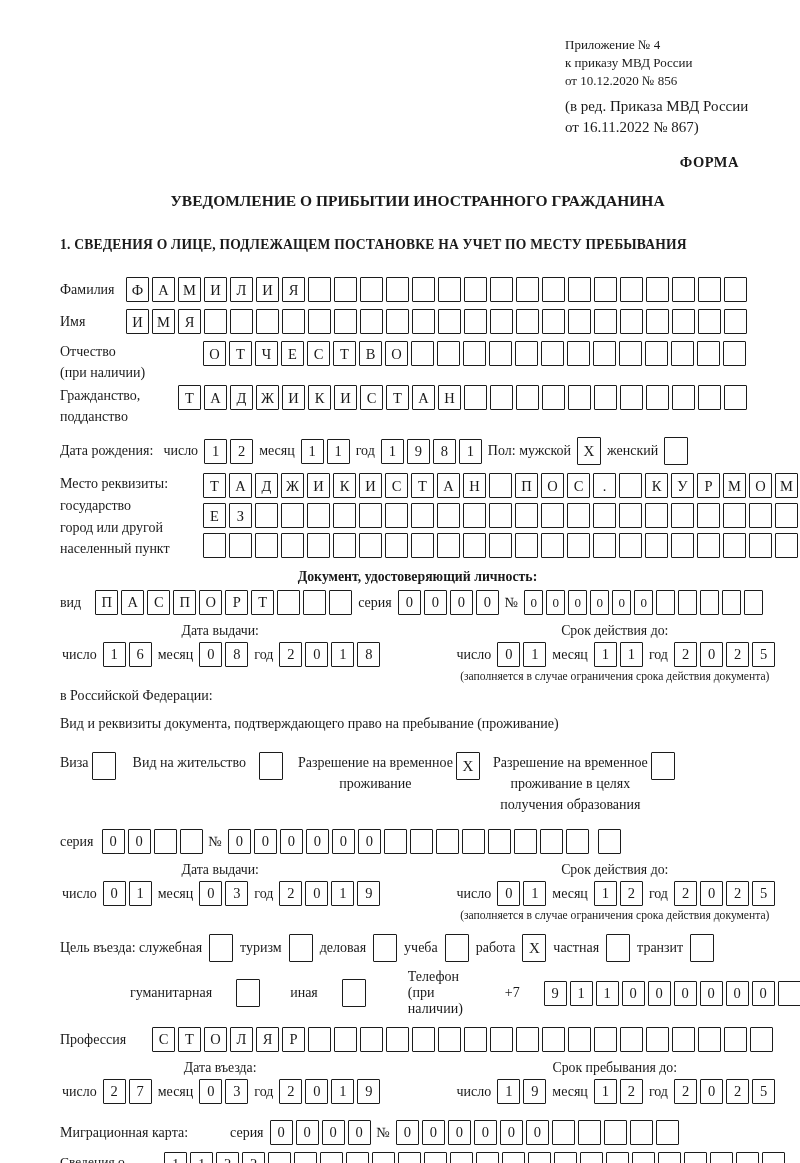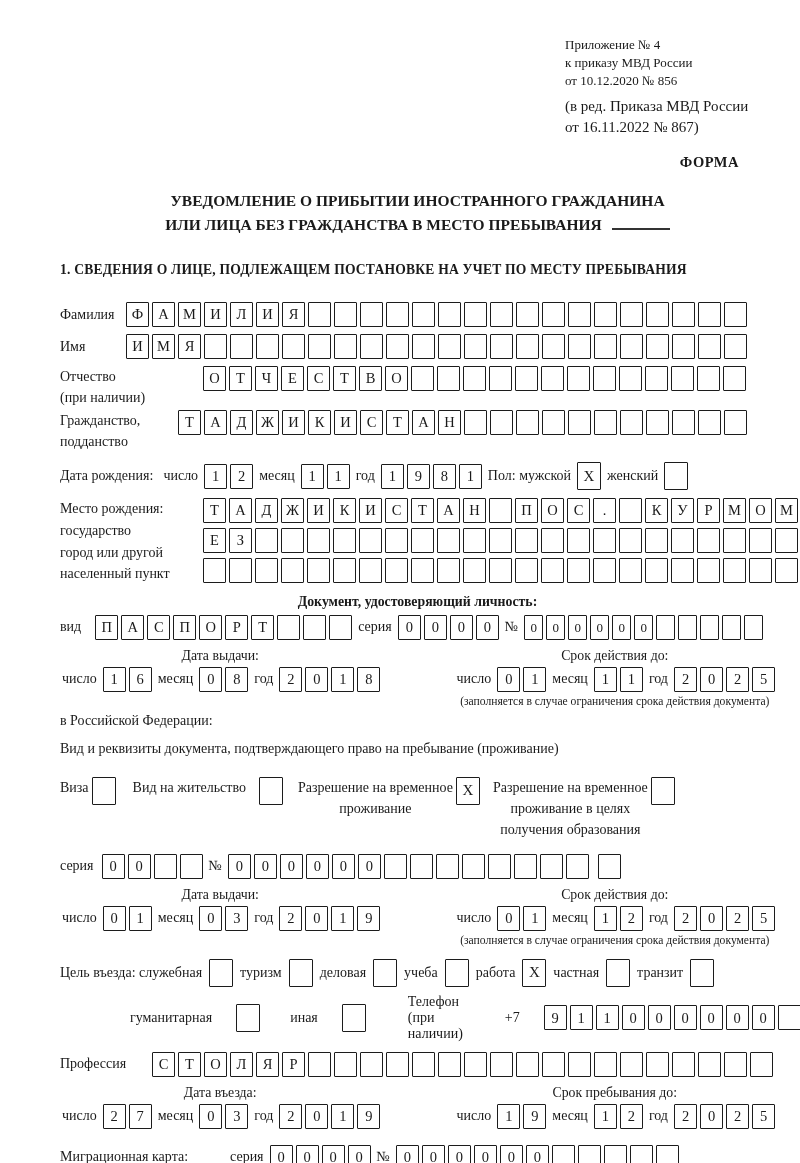--- a/index.html
+++ b/index.html
@@ -72,21 +72,20 @@
     <div>к приказу МВД России</div>
     <div>от 10.12.2020 № 856</div>
     <div class="rev first">(в ред. Приказа МВД России</div>
     <div class="rev">от 16.11.2022 № 867)</div>
   </div>
 
   <div class="forma">ФОРМА</div>
 
   <div class="title">
     <div>УВЕДОМЛЕНИЕ О ПРИБЫТИИ ИНОСТРАННОГО ГРАЖДАНИНА</div>
-    <div><span>ИЛИ ЛИЦА БЕЗ ГРАЖДАНСТВА В МЕСТО ПРЕБЫВАНИЯ</span><span class="blank-line"></span></div>
   </div>
 
   <div class="sec">1. СВЕДЕНИЯ О ЛИЦЕ, ПОДЛЕЖАЩЕМ ПОСТАНОВКЕ НА УЧЕТ ПО МЕСТУ ПРЕБЫВАНИЯ</div>
 
   <div class="row" style="margin-top:24px;">
     <span class="lbl w66">Фамилия</span>
     <span class="cells">
         <span class="cell">Ф</span>
         <span class="cell">А</span>
         <span class="cell">М</span>
@@ -229,21 +228,21 @@
         <span class="cell checkbox">X</span>
       </span>
     <span class="sub-lbl">женский</span>
     <span class="cells">
         <span class="cell checkbox"></span>
       </span>
   </div>
 
   <div class="row top" style="margin-top:8px;">
     <div class="lbl-col bp">
-      <div>Место рождения:</div>
+      <div>Место реквизиты:</div>
       <div>государство</div>
       <div>город или другой</div>
       <div>населенный пункт</div>
     </div>
     <div class="box-col">
       <span class="cells">
           <span class="cell">Т</span>
           <span class="cell">А</span>
           <span class="cell">Д</span>
           <span class="cell">Ж</span>

